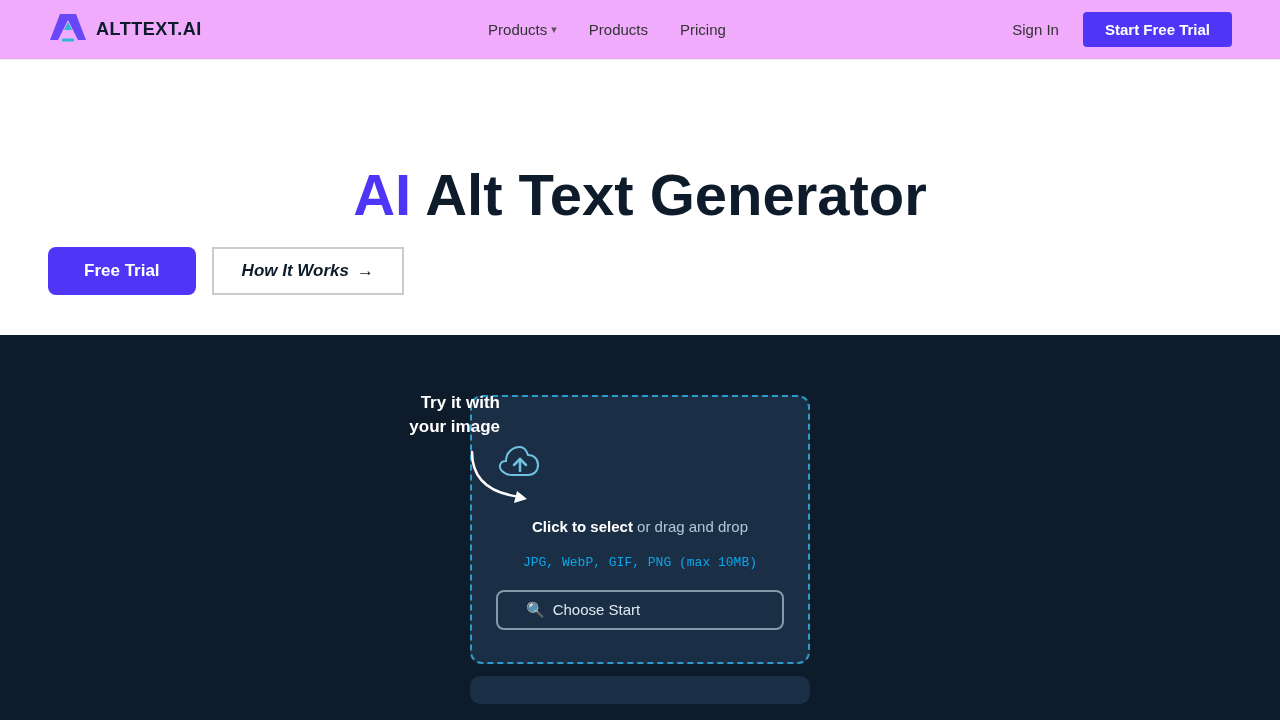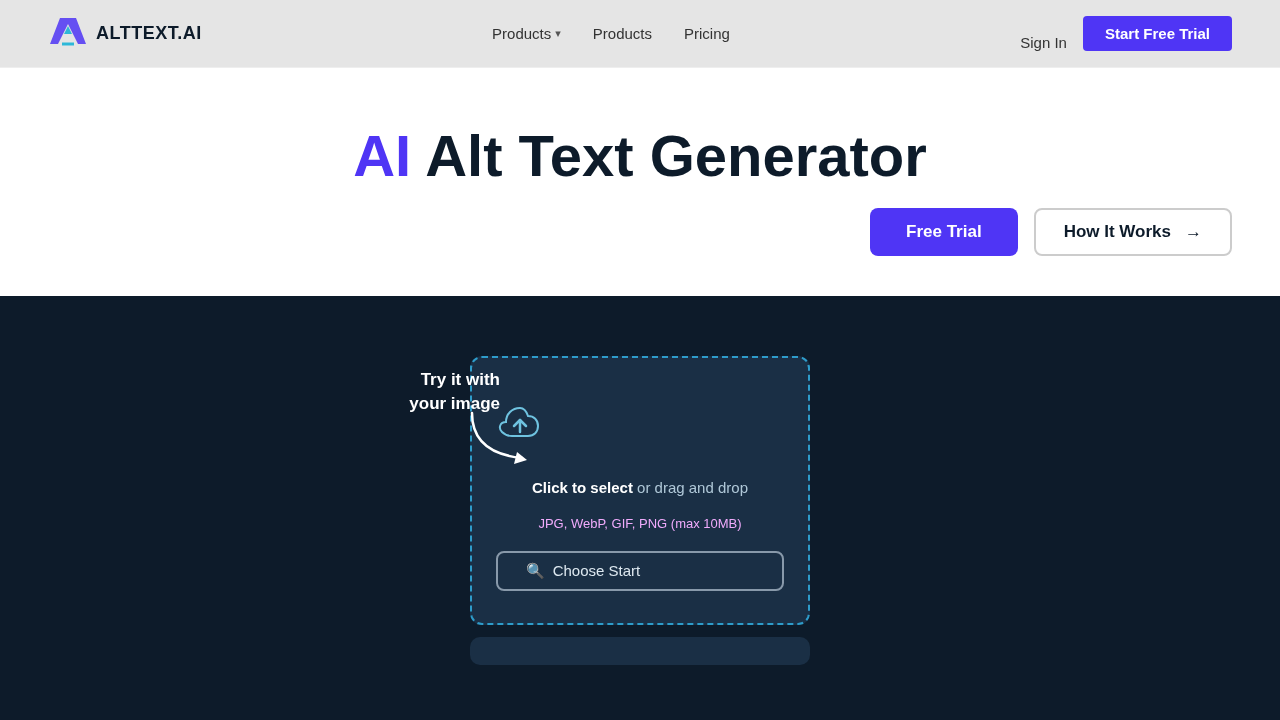--- a/index.html
+++ b/index.html
@@ -1,80 +1,80 @@
 <!DOCTYPE html>
 <html><head>
   <meta charset="utf-8">
   <style>
     * { box-sizing: border-box; margin: 0; padding: 0; }
     body { font-family: -apple-system, BlinkMacSystemFont, 'Segoe UI', sans-serif; background: #fff; color: #1a1a2e; width: 1280px; min-height: 720px; overflow-x: hidden; }
 
     
     nav {
       display: flex; align-items: center; justify-content: space-between;
-      padding: 0 48px; height: 68px; background: #e5e5e5;
+      padding: 0 48px; height: 60px; background: #f0abfc;
       border-bottom: 1px solid #eee;
     }
     .nav-logo { display: flex; align-items: center; gap: 8px; text-decoration: none; }
     .logo-icon { width: 40px; height: 36px; }
     .logo-text { font-size: 18px; font-weight: 800; color: #0d1b2a; letter-spacing: 0.5px; }
     .nav-links { display: flex; align-items: flex-start; gap: 32px; }
     .nav-link { font-size: 15px; color: #333; text-decoration: none; font-weight: 500; cursor: pointer; display: flex; align-items: center; gap: 4px; }
-    .nav-actions { display: flex; align-items: flex-end; gap: 16px; }
+    .nav-actions { display: flex; align-items: center; gap: 24px; }
     .btn-signin { font-size: 15px; color: #333; background: none; border: none; cursor: pointer; font-weight: 500; }
     .btn-start-trial {
       background: #4f35f5; color: #fff; border: none; border-radius: 4px;
       padding: 9px 22px; font-size: 15px; font-weight: 600; cursor: pointer;
     }
     .chevron-down { font-size: 11px; color: #555; }
 
     
     .hero {
       text-align: center; padding: 56px 48px 40px; background: #fff;
     }
-    .hero-title { font-size: 58px; font-weight: 800; color: #0d1b2a; line-height: 1.1; margin-bottom: 20px; }
+    .hero-title { font-size: 58px; font-weight: 800; color: #0d1b2a; line-height: 1.1; margin-bottom: 20px; margin-top: 47px; }
     .hero-title-ai { color: #4f35f5; }
     .hero-subtitle { font-size: 16px; color: #555; max-width: 540px; margin: 0 auto 32px; line-height: 1.6; }
-    .hero-buttons { display: flex; gap: 16px; justify-content: flex-end; }
+    .hero-buttons { display: flex; gap: 16px; justify-content: flex-start; }
     .btn-free-trial {
       background: #4f35f5; color: #fff; border: none; border-radius: 8px;
       padding: 14px 36px; font-size: 17px; font-weight: 600; cursor: pointer;
     }
     .btn-how-it-works {
-      background: #fff; color: #0d1b2a; border: 2px solid #ccc; border-radius: 8px;
+      background: #fff; color: #0d1b2a; border: 2px solid #ccc; border-radius: 0;
       padding: 12px 28px; font-size: 17px; font-weight: 600; cursor: pointer;
-      display: flex; align-items: center; gap: 14px;
+      display: flex; align-items: center; gap: 8px; font-style: italic;
     }
 
     
     .demo-section {
       background: #0d1b2a; padding: 60px 48px 80px;
       display: flex; justify-content: center; align-items: flex-start; gap: 48px;
       position: relative; min-height: 420px;
     }
     .try-it-label {
-      position: absolute; left: calc(50% - 260px); top: 72px;
+      position: absolute; left: calc(50% - 260px); top: 56px;
       color: #fff; font-size: 17px; font-weight: 600; line-height: 1.4;
       text-align: right; width: 120px;
     }
     .arrow-svg { position: absolute; left: calc(50% - 178px); top: 112px; }
 
     .demo-container { width: 340px; display: flex; flex-direction: column; gap: 12px; }
 
     
     .upload-box {
       border: 2px dashed #2e9cca; border-radius: 12px;
       background: #1a2f45; padding: 40px 24px 32px;
       display: flex; flex-direction: column; 
       cursor: pointer; gap: 20px;
     }
     .upload-cloud-icon { color: #6fc3e0; font-size: 36px; margin-bottom: 4px; }
     .upload-text { font-size: 15px; color: #b0c8d8; text-align: center; }
     .upload-text strong { color: #fff; font-weight: 600; }
-    .upload-formats { font-size: 13px; color: #f0abfc; text-align: center; }
+    .upload-formats { font-size: 13px; color: #0ea5e9; text-align: center; font-family: Liberation Mono, monospace; }
     .btn-choose-file {
       background: transparent; border: 2px solid #8899aa; border-radius: 8px;
       color: #dde8f0; padding: 9px 28px; font-size: 15px; font-weight: 500; cursor: pointer;
       display: flex; align-items: center; gap: 8px;
     }
 
     
     .seo-box {
       background: #1a2f45; border-radius: 10px; padding: 14px 18px;
       display: flex; align-items: center; justify-content: space-between; cursor: pointer;

